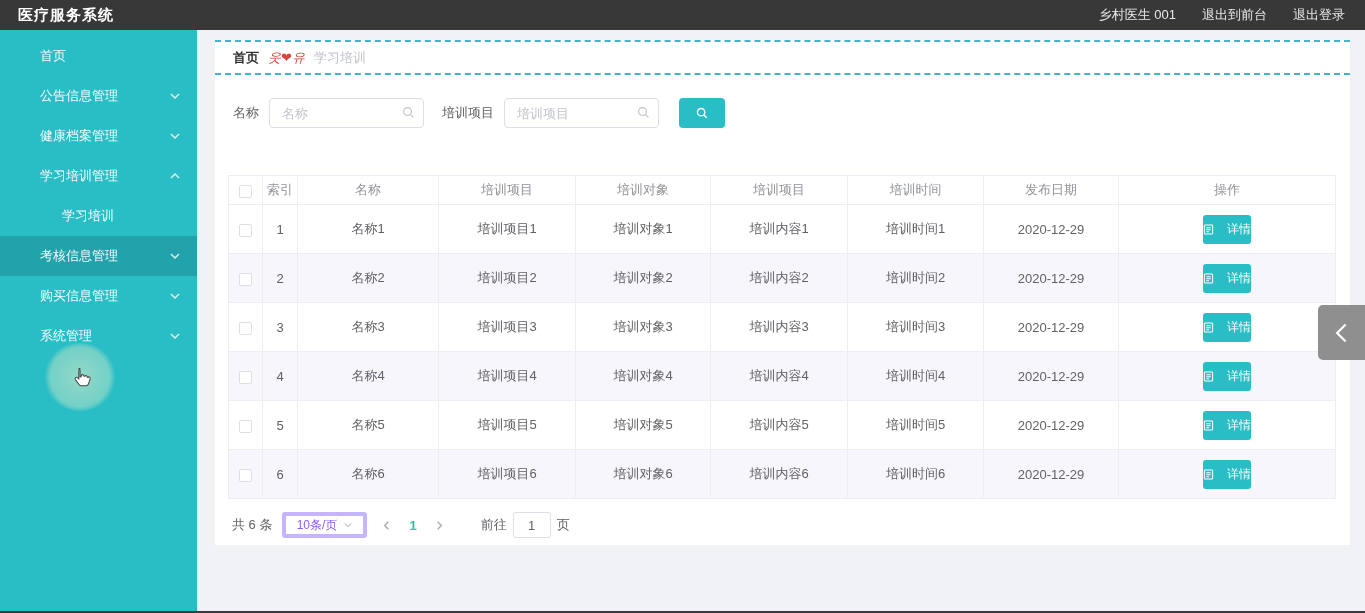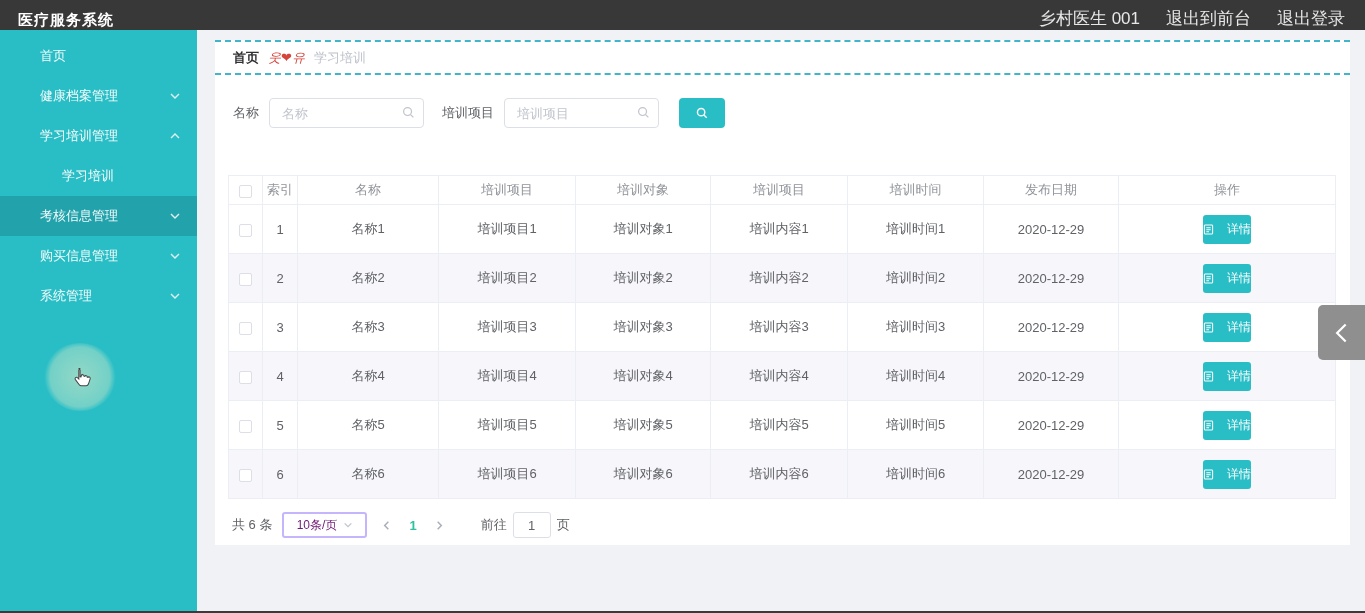--- a/index.html
+++ b/index.html
@@ -1,22 +1,22 @@
 <!DOCTYPE html>
 <html><head>
 <meta charset="utf-8">
 <style>
   * { margin:0; padding:0; box-sizing:border-box; }
   html,body { width:1365px; height:613px; overflow:hidden; font-family:"Liberation Sans","DejaVu Sans",sans-serif; background:#f0f2f5; }
 
   
-  .topbar { position:absolute; left:0; top:0; width:1365px; height:30px; background:#383838; display:flex; align-items:flex-end; justify-content:space-between; z-index:30; }
+  .topbar { position:absolute; left:0; top:0; width:1365px; height:30px; background:#383838; display:flex; align-items:center; justify-content:space-between; z-index:30; }
   .topbar .title { color:#ffffff; font-size:15px; font-weight:bold; padding-left:18px; letter-spacing:1px; }
   .topbar .right { display:flex; align-items:center; gap:26px; padding-right:20px; }
-  .topbar .right span { color:#e8e8e8; font-size:17px; cursor:pointer; }
+  .topbar .right span { color:#e8e8e8; font-size:13px; cursor:pointer; }
 
   
   .sidebar { position:absolute; left:0; top:30px; width:197px; height:583px; background:#29bec6; padding-top:6px; z-index:20; }
   .menu-item { height:40px; display:flex; align-items:center; color:rgba(255,255,255,.95); font-size:13px; padding:0 16px 0 40px; cursor:pointer; position:relative; }
   .menu-item .lbl { flex:1; }
   .menu-item .caret { width:12px; height:12px; opacity:.9; }
   .menu-item.sub { padding-left:62px; }
   .menu-item.hovered { background:#22a2ab; }
 
   
@@ -46,21 +46,21 @@
   th, td { border:1px solid #ebeef5; text-align:center; overflow:hidden; white-space:nowrap; }
   th { height:29px; color:#909399; font-weight:normal; background:#ffffff; }
   td { height:49px; color:#606266; }
   tr.stripe td { background:#f6f6fb; }
   .cb { display:inline-block; width:13px; height:13px; border:1px solid #dcdfe6; border-radius:2px; background:#fff; vertical-align:middle; cursor:pointer; }
   .detail-btn { display:inline-flex; align-items:center; gap:13px; background:#29bec6; color:#fff; border:none; border-radius:3px; font-size:12px; padding:6px 0; cursor:pointer; font-family:inherit; }
   .detail-btn svg { width:11px; height:11px; }
 
   
   .pagination { display:flex; align-items:center; margin:13px 0 0 17px; gap:10px; font-size:13px; color:#606266; }
-  .pg-select { position:relative; width:85px; height:26px; border:2px solid #c4b5fd; border-radius:3px; display:flex; align-items:center; justify-content:center; color:#701a75; font-size:12px; cursor:pointer; gap:6px; }
+  .pg-select { position:relative; width:85px; height:26px; border:4px solid #c4b5fd; border-radius:3px; display:flex; align-items:center; justify-content:center; color:#8b5cf6; font-size:12px; cursor:pointer; gap:6px; }
   .pg-select svg { width:10px; height:10px; color:#c0c4cc; }
   .pg-arrow { width:18px; height:18px; color:#a9aeb8; display:flex; align-items:center; justify-content:center; cursor:pointer; }
   .pg-arrow svg { width:11px; height:11px; }
   .pg-cur { color:#2fc0a0; font-weight:bold; padding:0 4px; cursor:pointer; }
   .pg-goto { display:flex; align-items:center; gap:6px; margin-left:22px; }
   .pg-goto input { width:38px; height:26px; border:1px solid #dcdfe6; border-radius:3px; text-align:center; font-size:13px; color:#606266; outline:none; font-family:inherit; }
 
   
   .collapse-tab { position:absolute; right:0; top:305px; width:47px; height:55px; background:#8f8f8f; border-radius:5px 0 0 5px; display:flex; align-items:center; justify-content:center; cursor:pointer; z-index:25; }
   .collapse-tab svg { width:18px; height:22px; color:#ffffff; }
@@ -75,20 +75,26 @@
   <div class="right">
     <span>乡村医生 001</span>
     <span>退出到前台</span>
     <span>退出登录</span>
   </div>
 </div>
 
 <div class="sidebar">
   <div class="menu-item">
     <span class="lbl">首页</span>
+  </div>
+  <div class="menu-item">
+    <span class="lbl">公告信息管理</span>
+    <svg class="caret" viewBox="0 0 12 12" fill="none" stroke="currentColor" stroke-width="1.4">
+        <path d="M2 4l4 4 4-4"></path>
+      </svg>
   </div>
   <div class="menu-item">
     <span class="lbl">健康档案管理</span>
     <svg class="caret" viewBox="0 0 12 12" fill="none" stroke="currentColor" stroke-width="1.4">
         <path d="M2 4l4 4 4-4"></path>
       </svg>
   </div>
   <div class="menu-item">
     <span class="lbl">学习培训管理</span>
     <svg class="caret" viewBox="0 0 12 12" fill="none" stroke="currentColor" stroke-width="1.4">

